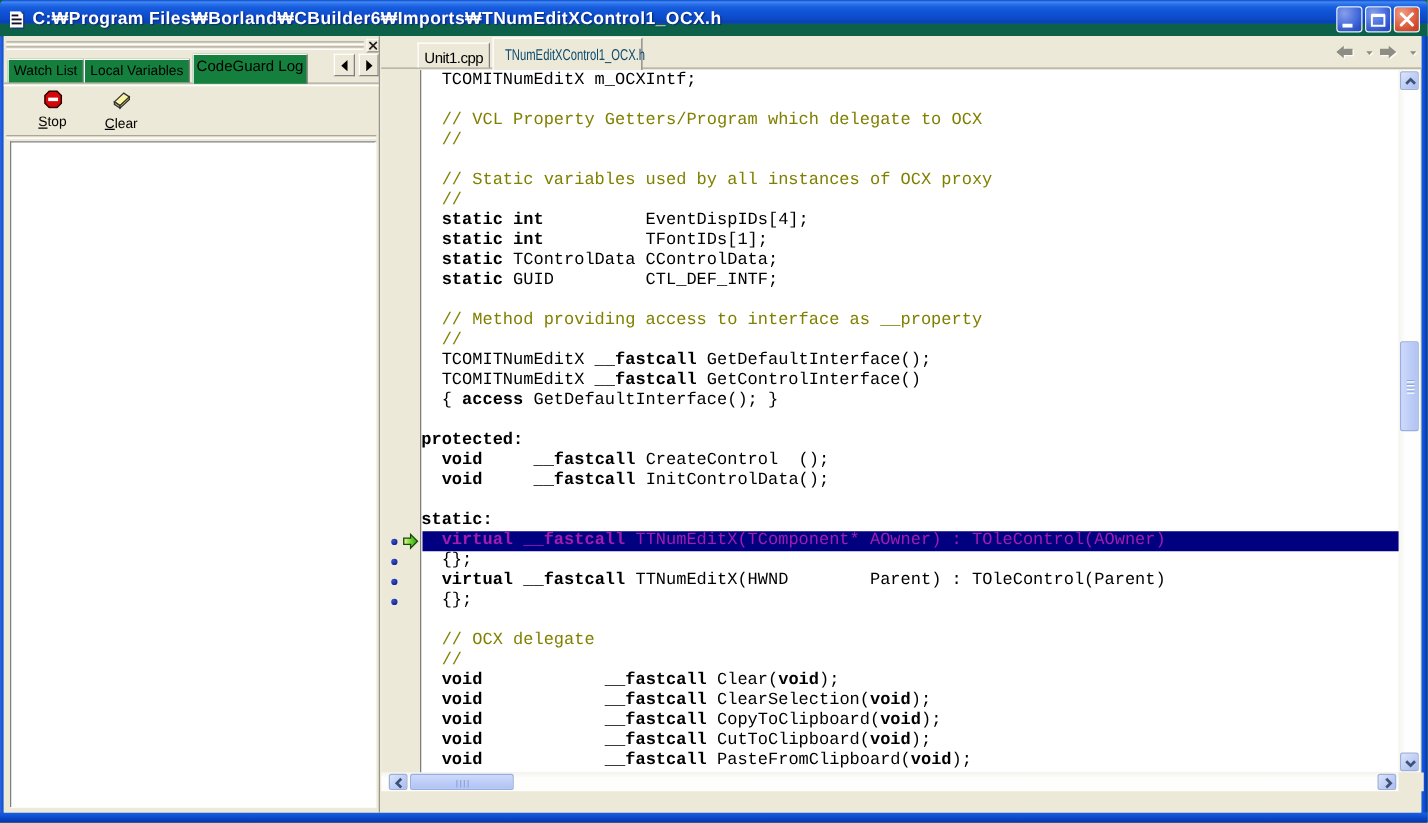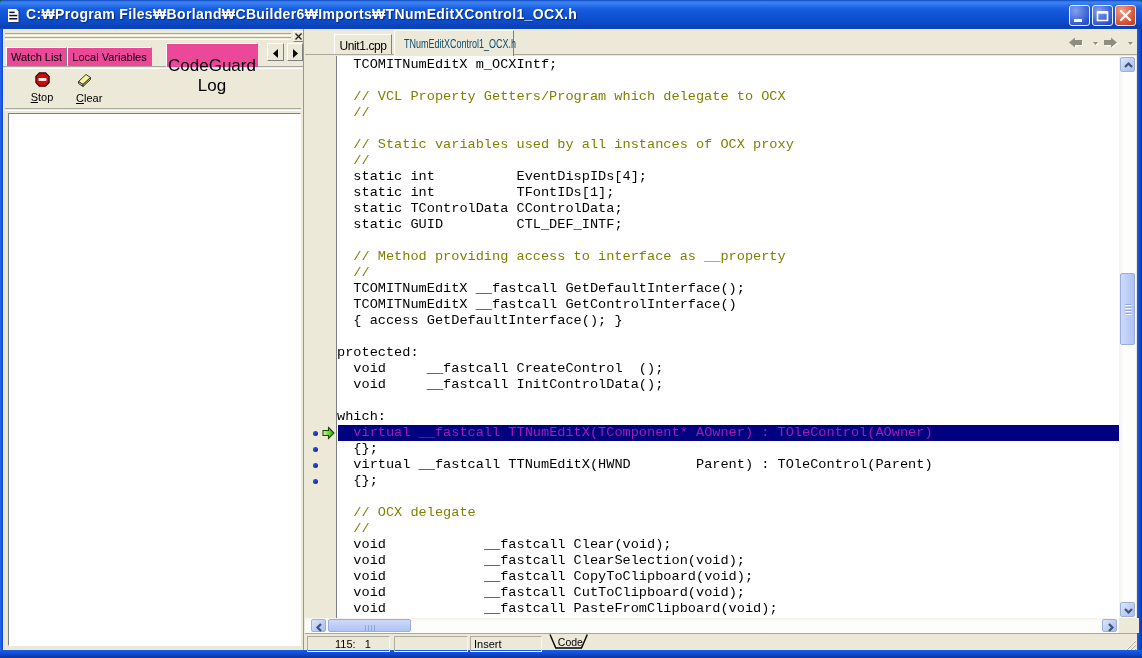--- a/index.html
+++ b/index.html
@@ -1,18 +1,18 @@
 <!DOCTYPE html>
 <html><head><meta charset="utf-8">
 <style>
 * { margin:0; padding:0; box-sizing:border-box; }
 html,body { width:1142px; height:658px; overflow:hidden; background:#0d6148; }
 #win { position:absolute; left:0; top:0; width:1142px; height:658px; font-family:"Liberation Sans",sans-serif; }
 
-#titlebar { position:absolute; left:0; top:0; width:1142px; height:29px;
+#titlebar { position:absolute; left:0; top:0; width:1142px; height:19px;
   border-radius:4px 4px 0 0;
   background:linear-gradient(180deg,#0f44bb 0%,#2e75ec 5%,#3d85f2 10%,#2a70e8 18%,#1a5ee0 30%,#1256d8 45%,#0e4ed0 65%,#0c48c4 82%,#0a40b2 93%,#0c46c0 100%);
 }
 #title-text { position:absolute; left:26px; top:6px; color:#fff; font-size:14px; font-weight:bold; 
   text-shadow:1px 1px 1px #0a2a78; letter-spacing:0.35px; white-space:nowrap; }
 .wbtn { position:absolute; top:5px; width:21px; height:21px; border-radius:3px; border:1px solid #eaf2fd; }
 #btn-min  { left:1069px; background:radial-gradient(circle at 30% 25%,#889fe8 0%,#4e74e0 45%,#2e50c8 80%,#2a49c0 100%); }
 #btn-max  { left:1092px; background:radial-gradient(circle at 30% 25%,#889fe8 0%,#4e74e0 45%,#2e50c8 80%,#2a49c0 100%); }
 #btn-close{ left:1115px; background:radial-gradient(circle at 30% 25%,#f0a088 0%,#e2684a 45%,#cc4527 80%,#c64023 100%); }
 .wbtn svg { position:absolute; left:0; top:0; }
@@ -22,30 +22,30 @@
 #bord-b { position:absolute; left:0; top:650px; width:1142px; height:8px; background:linear-gradient(180deg,#1a5ee8,#0c48cc 55%,#0834a0); }
 
 #client { position:absolute; left:3px; top:29px; width:1134px; height:621px; background:#ece9d8; box-shadow:inset 0 1px 0 #f8f6f0; }
 
 #leftpanel { position:absolute; left:0; top:0; width:300px; height:621px; background:#ece9d8; }
 #lp-div { position:absolute; left:300px; top:0; width:2px; height:621px; background:#ece9d8; border-left:1px solid #9a968a; }
 .groove { position:absolute; height:3px; border-top:1px solid #aca899; border-bottom:1px solid #fff; }
 #xbtn { position:absolute; left:290px; top:2px; width:11px; height:11px; background:#ece9d8;
   border:1px solid; border-color:#fbfaf6 #8a8677 #8a8677 #fbfaf6; font-size:9px; line-height:9px; text-align:center; color:#000; }
 
-.ltab { position:absolute; background:#ec4899; font-size:11px; color:#000; text-align:center; }
+.ltab { position:absolute; background:#15803d; font-size:11px; color:#000; text-align:center; }
 .ltab-in { top:18px; height:19px; border-left:1px solid #fff; border-right:1px solid #808080; border-top:1px solid #fff; padding-top:3px; z-index:2; }
-.ltab-act { top:14px; height:24px; border-left:1px solid #fff; border-right:1px solid #808080; border-top:1px solid #fff; padding-top:12px; font-size:17px; z-index:3;margin-left:12px; }
+.ltab-act { top:14px; height:24px; border-left:1px solid #fff; border-right:1px solid #808080; border-top:1px solid #fff; padding-top:2px; font-size:12px; z-index:3; }
 .spinbtn { position:absolute; top:14px; width:17px; height:18px; background:#ece9d8;
   border-top:1px solid #fff; border-left:1px solid #fff; border-right:1px solid #808080; border-bottom:1px solid #808080;
   text-align:center; }
 .spinbtn svg { margin-top:4px; }
 
 #stopbtn { position:absolute; left:18px; top:43px; width:42px; height:42px; text-align:center; }
-#clearbtn { position:absolute; left:73px; top:43px; width:42px; height:42px; text-align:left; }
+#clearbtn { position:absolute; left:73px; top:43px; width:42px; height:42px; text-align:center; }
 .tlabel { font-size:11px; color:#000; display:block; margin-top:0px; }
 #llist { position:absolute; left:5px; top:84px; width:293px; height:533px; background:#fff;
   border-top:1px solid #808080; border-left:1px solid #808080; border-right:1px solid #fff; border-bottom:1px solid #fff; }
 
 #editorpanel { position:absolute; left:302px; top:0; width:832px; height:621px; background:#ece9d8; }
 
 #etabbar { position:absolute; left:0; top:0; width:832px; height:26px; background:#ece9d8; border-bottom:1px solid #aca899; }
 #etab1 { position:absolute; left:29px; top:5px; width:58px; height:20px; letter-spacing:-0.4px; font-size:12px; color:#000;
   border-left:1px solid #fff; border-top:1px solid #fff; border-right:1px solid #808080; text-align:center; padding-top:4px; }
 #etab2 { position:absolute; left:89px; top:1px; width:120px; height:26px; font-size:12.5px; color:#0c4a6e; background:#ece9d8;
@@ -54,21 +54,21 @@
 #navarrows { position:absolute; left:764px; top:7px; }
 
 #editor { position:absolute; left:0; top:27px; width:814px; height:562px; background:#fff; }
 #gutter { position:absolute; left:0; top:0; width:32px; height:562px; background:#ece9d8; border-right:1px solid #808080; }
 .bdot { position:absolute; left:8px; width:5px; height:5px; border-radius:50%;
   background:radial-gradient(circle at 35% 30%,#3853c6,#16279a 70%); }
 #garrow { position:absolute; left:17px; top:370px; }
 #hlline { position:absolute; left:33px; top:369px; width:781px; height:16px; background:#000080; }
 #code { position:absolute; left:32px; top:1px; font-family:"Liberation Mono",monospace;
   font-size:13.6px; line-height:16px; color:#000; white-space:pre; }
-#code .k { font-weight:normal; }
+#code .k { font-weight:bold; }
 #code .c { color:#808000; }
 #code .h { color:#a21caf; position:relative; }
 
 #vscroll { position:absolute; left:814px; top:27px; width:17px; height:562px; background:linear-gradient(90deg,#f4f3ee,#fefefe 30%,#fdfdfb); }
 
 #hscroll { position:absolute; left:0; top:589px; width:814px; height:15px; background:linear-gradient(180deg,#f4f3ee,#fefefe 30%,#fdfdfb); }
 #hcorner { position:absolute; left:814px; top:589px; width:20px; height:15px; background:#ece9d8; }
 .sbtn { position:absolute; border-radius:2px; border:1px solid #9eb0d8;
   background:linear-gradient(135deg,#dce5fb 0%,#c1d0f5 50%,#aabdf0 100%); }
 .sthumb { position:absolute; border-radius:2px; border:1px solid #98aee0;
@@ -202,21 +202,21 @@
   <span class="c">// Method providing access to interface as __property</span>
   <span class="c">//</span>
   TCOMITNumEditX <span class="k">__fastcall</span> GetDefaultInterface();
   TCOMITNumEditX <span class="k">__fastcall</span> GetControlInterface()
   { <span class="k">access</span> GetDefaultInterface(); }
 
 <span class="k">protected:</span>
   <span class="k">void</span>     <span class="k">__fastcall</span> CreateControl  ();
   <span class="k">void</span>     <span class="k">__fastcall</span> InitControlData();
 
-<span class="k">which:</span>
+<span class="k">static:</span>
 <span class="h">  <span class="k">virtual</span> <span class="k">__fastcall</span> TTNumEditX(TComponent* AOwner) : TOleControl(AOwner)</span>
   {};
   <span class="k">virtual</span> <span class="k">__fastcall</span> TTNumEditX(HWND        Parent) : TOleControl(Parent)
   {};
 
   <span class="c">// OCX delegate</span>
   <span class="c">//</span>
   <span class="k">void</span>            <span class="k">__fastcall</span> Clear(<span class="k">void</span>);
   <span class="k">void</span>            <span class="k">__fastcall</span> ClearSelection(<span class="k">void</span>);
   <span class="k">void</span>            <span class="k">__fastcall</span> CopyToClipboard(<span class="k">void</span>);
@@ -258,32 +258,15 @@
               </g>
             </svg>
         </div>
         <div class="sbtn" style="left:797px;top:1px;width:15px;height:13px">
           <svg width="15" height="13">
               <path d="M6 3 L9.5 6.5 L6 10" fill="none" stroke="#3d5277" stroke-width="2.2"></path>
             </svg>
         </div>
       </div>
       <div id="hcorner"></div>
-      <div id="statusbar">
-        <div class="spanel" style="left:2px;width:83px;padding:1px 0 0 27px">115:&nbsp;&nbsp;&nbsp;1</div>
-        <div class="spanel" style="left:89px;width:74px"></div>
-        <div class="spanel" style="left:165px;width:72px;padding:1px 0 0 3px">Insert</div>
-        <svg style="position:absolute;left:244px;top:0px" width="44" height="16" viewBox="0 0 44 16">
-          <path d="M1 0.5 L6.8 14 L32.5 14 L38.3 0.5" fill="none" stroke="#000" stroke-width="1.4"></path>
-          <text x="8.8" y="11.5" font-size="10.5" font-family="Liberation Sans" fill="#000">Code</text>
-        </svg>
-        <svg id="grip" width="14" height="14">
-            <g stroke="#fff" stroke-width="1">
-              <path d="M13 3 L3 13 M13 7 L7 13 M13 11 L11 13"></path>
-            </g>
-            <g stroke="#aca899" stroke-width="1">
-              <path d="M13 4 L4 13 M13 8 L8 13 M13 12 L12 13"></path>
-            </g>
-          </svg>
-      </div>
     </div>
   </div>
 </div>
 
 </body></html>

